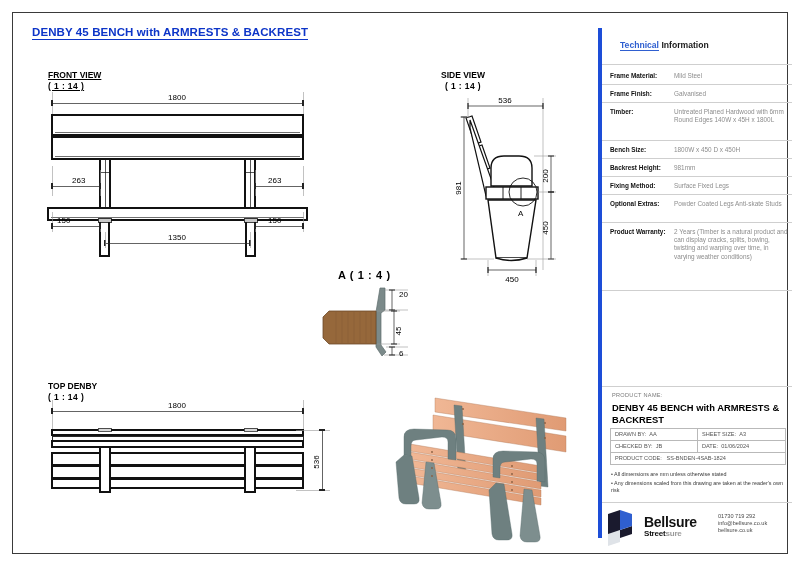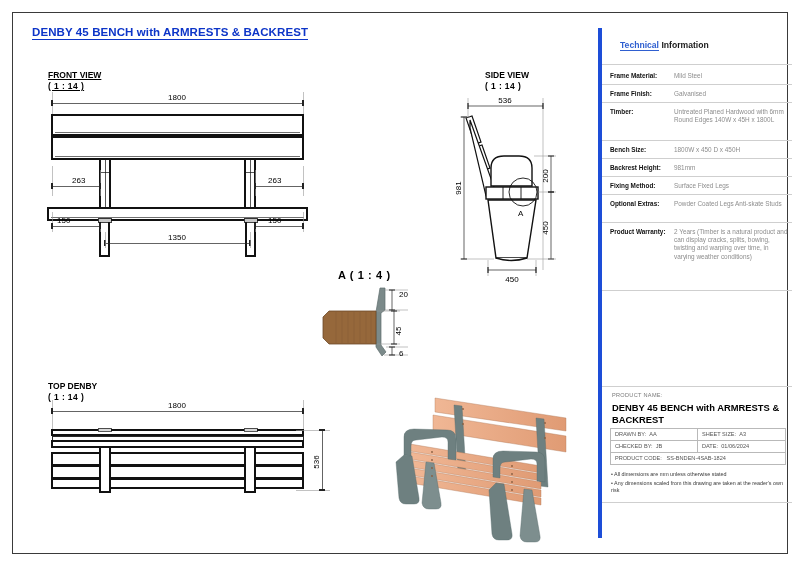--- a/index.html
+++ b/index.html
@@ -116,21 +116,21 @@
       </g>
     </g>
     <text class="dimtxt" x="177" y="100" text-anchor="middle">1800</text>
     <text class="dimtxt" x="72" y="183">263</text>
     <text class="dimtxt" x="268" y="183">263</text>
     <text class="dimtxt" x="57" y="223">150</text>
     <text class="dimtxt" x="268" y="223">150</text>
     <text class="dimtxt" x="177" y="240" text-anchor="middle">1350</text>
   </svg>
 
-  <div class="vlabel" style="left:485px;top:70px;">
+  <div class="vlabel" style="left:441px;top:70px;text-align:center;">
     <div>SIDE VIEW</div>
     <div class="scale">( 1 : 14 )</div>
   </div>
 
   <svg width="800" height="566">
     <g stroke="#111" fill="none" shape-rendering="geometricPrecision">
 
       <g stroke="#999" stroke-width=".6">
         <line x1="468" y1="98" x2="468" y2="118"></line>
         <line x1="543" y1="98" x2="543" y2="270"></line>
@@ -415,14 +415,30 @@
     <div class="note" style="top:443px;">
       • <span>All dimensions are mm unless otherwise stated</span>
     </div>
     <div class="note" style="top:452px;">
       • <span>Any dimensions scaled from this drawing are taken at the reader's own risk</span>
     </div>
 
     <div class="divider" style="top:474px;"></div>
   </div>
 
+  <div id="logo">
+    <svg width="36" height="38">
+      <polygon points="4,6 16,2 16,22 28,18 28,26 4,34" fill="#1a1a2e"></polygon>
+      <polygon points="16,2 28,6 28,18 16,22" fill="#2f5fd0"></polygon>
+      <polygon points="4,26 16,22 16,34 4,38" fill="#dfe3e8"></polygon>
+    </svg>
+    <div class="brand">Bellsure</div>
+    <div class="brand2">
+      <span>Street</span><span class="lt">sure</span>
+    </div>
+    <div class="contact">
+      <div>01730 719 292</div>
+      <div>info@bellsure.co.uk</div>
+      <div>bellsure.co.uk</div>
+    </div>
+  </div>
 
 </div>
 
 </body></html>

